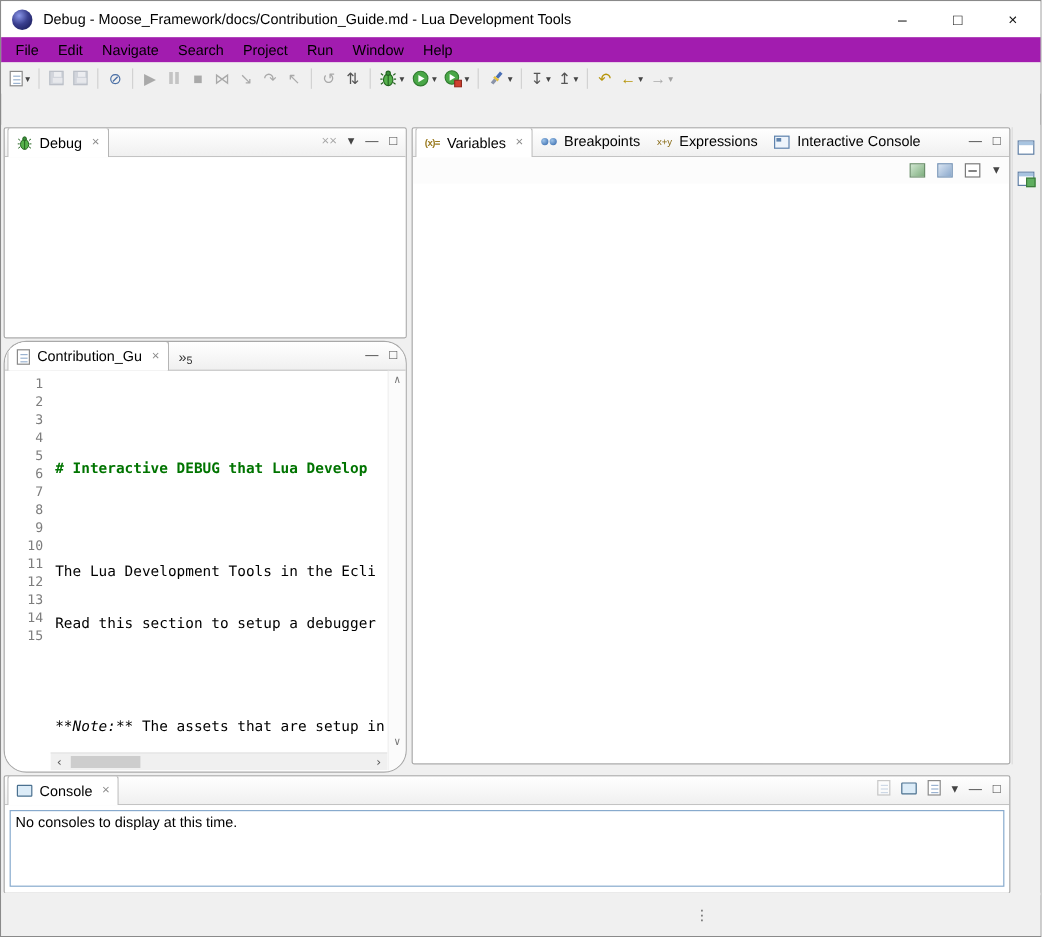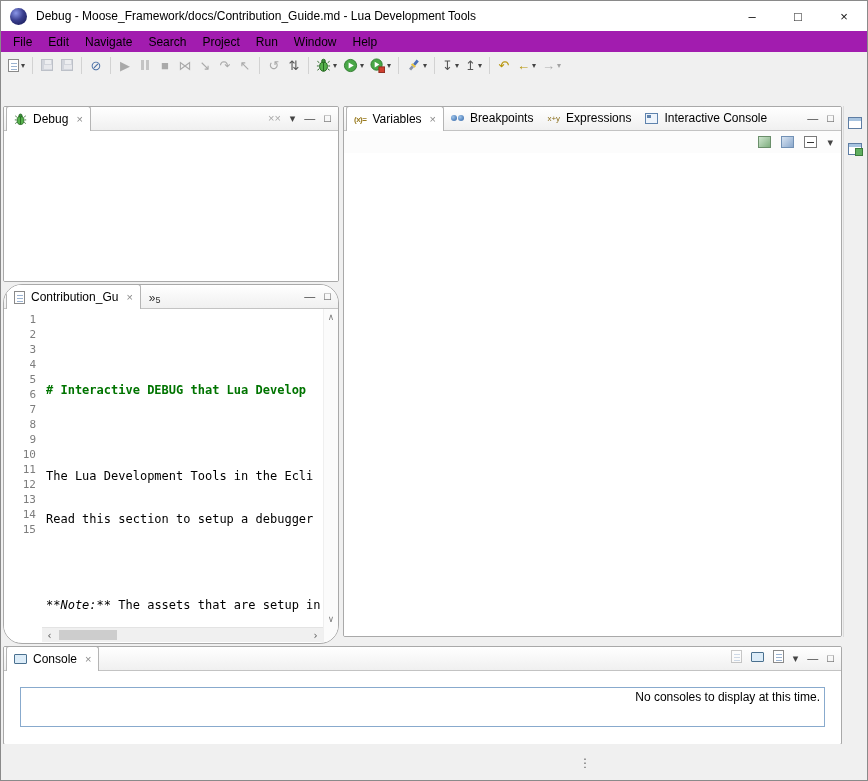--- a/index.html
+++ b/index.html
@@ -87,21 +87,21 @@
   .cl { height:15px; line-height:15px; }
   .cl.heading { color:var(--heading-green,#007400); font-weight:bold; }
   .md-em { font-style:italic; }
   .hscroll { height:15px; display:flex; align-items:center; background:#f0f0f0; border-top:1px solid #e3e3e3; }
   .sc-arrow { width:15px; text-align:center; color:#555; font-size:10px; line-height:15px; cursor:default; }
   .h-track { flex:1; position:relative; height:100%; }
   .h-thumb { position:absolute; left:2px; top:2px; height:10px; width:58px; background:#cdcdcd; }
   .vscroll { width:15px; display:flex; flex-direction:column; justify-content:space-between; align-items:center; background:#fbfbfb; border-left:1px solid #efefef; padding:3px 0 18px; color:#777; font-size:9px; }
 
   
-  .console-body { height:calc(100% - 25px); padding:16px; background:#fff;text-align:right; }
+  .console-body { height:calc(100% - 25px); padding:4px; background:#fff; }
   .console-inner { height:100%; border:1px solid var(--console-focus-border,#88aacd); padding:2px 4px; font-size:12px; }
 
   
   .right-strip { position:absolute; right:1px; top:2px; width:23px; height:531px; display:flex; flex-direction:column; align-items:center; gap:8px; padding-top:8px; background:#f0f0f0; border-left:1px solid #dcdcdc; }
   .strip-btn { width:20px; height:18px; display:flex; align-items:center; justify-content:center; cursor:default; }
   .statusbar { position:absolute; left:0; bottom:0; width:100%; height:36px; background:#f0f0f0; }
   .sash { position:absolute; left:578px; top:12px; color:#666; font-size:12px; cursor:row-resize; }
 
   svg { display:block; }
 </style>

